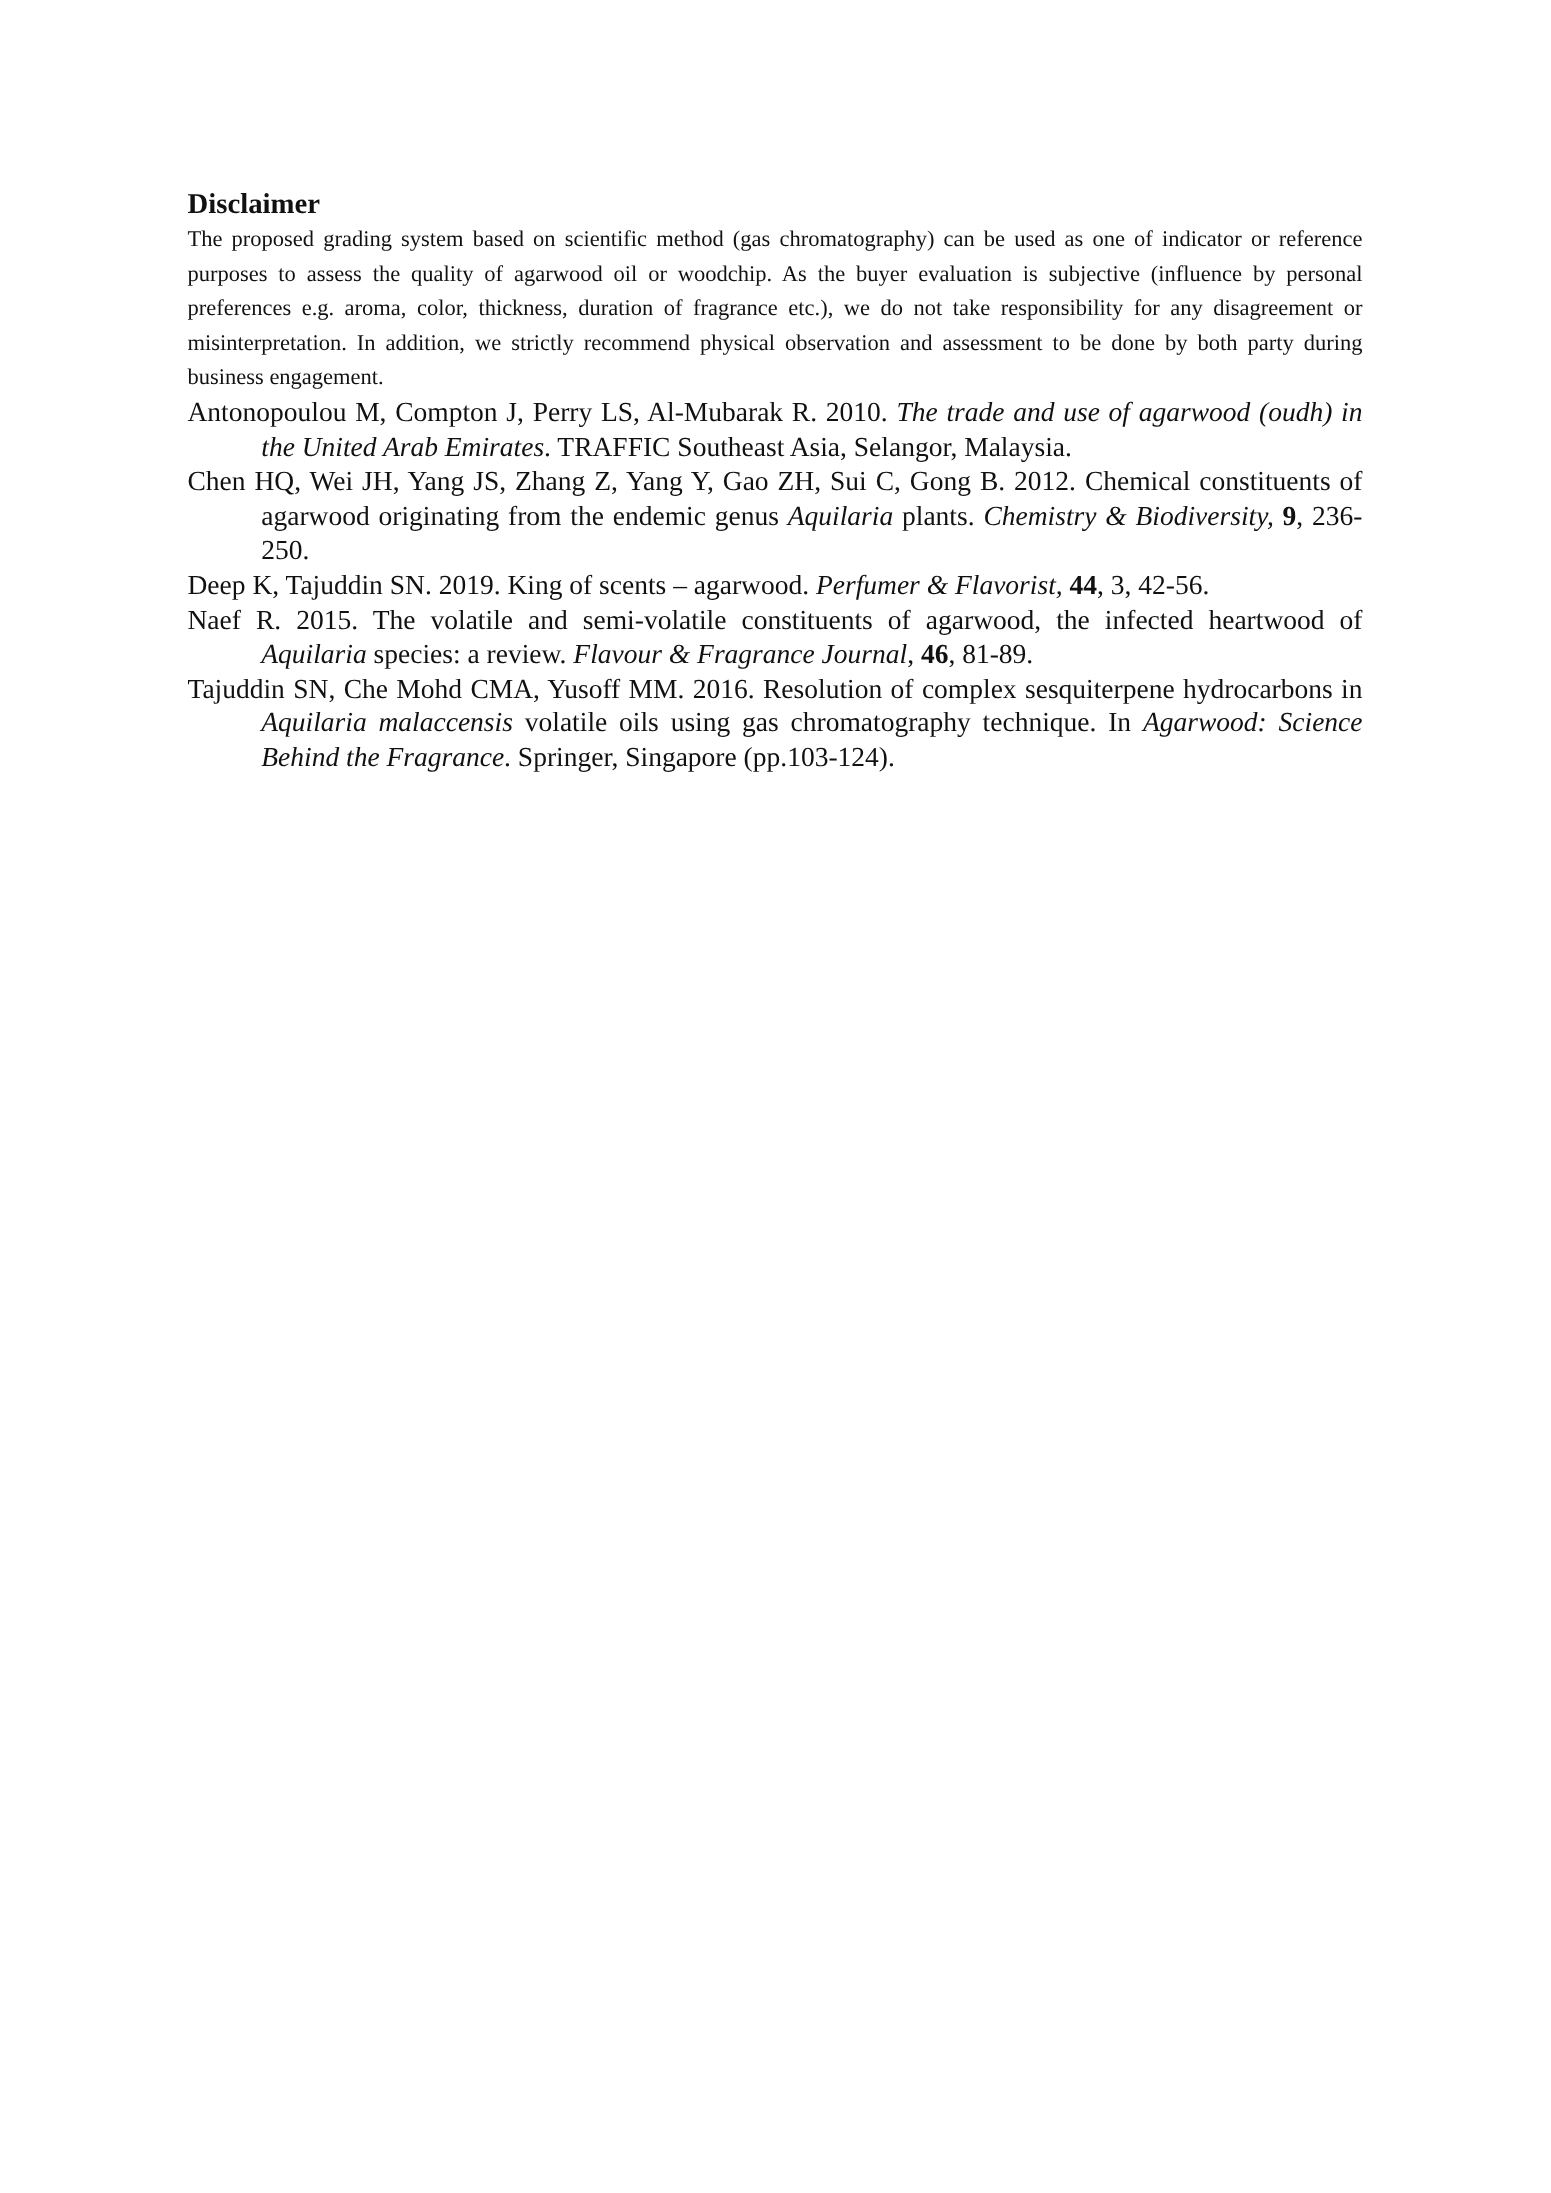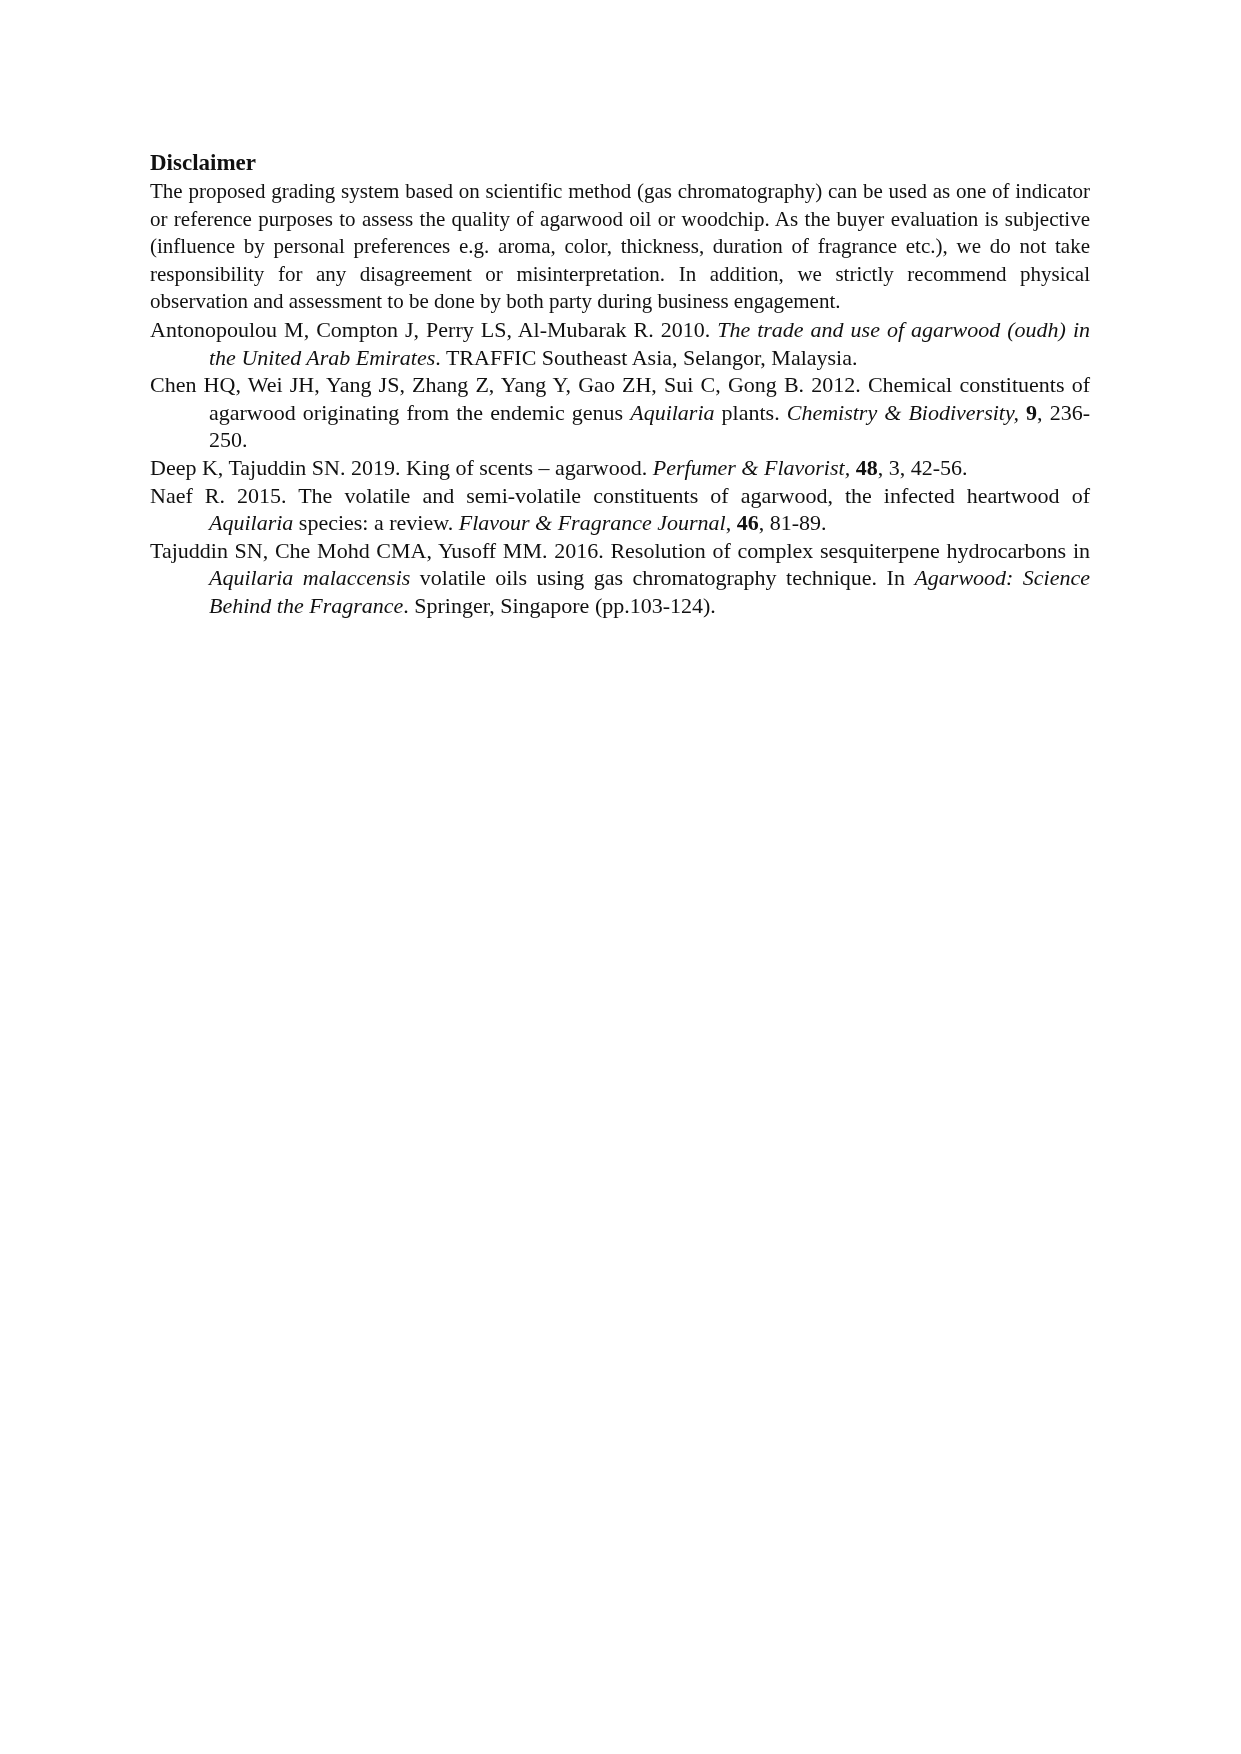--- a/index.html
+++ b/index.html
@@ -23,21 +23,21 @@
   }
   h2.section-heading {
     font-family: Liberation Serif, serif;
     font-weight: bold;
     font-size: 23px;
     margin: 0;
     line-height: 30px;
   }
   .disclaimer-heading { margin-bottom: 27px; }
   p.body-text {
-    font-size: 21px;
+    font-size: 18px;
     line-height: 27.6px;
     text-align: justify;
     margin: 0;
   }
   .references-heading {
     margin-top: 29px;
     margin-bottom: 28px;
   }
   .ref-list {
     margin: 0;
@@ -62,21 +62,21 @@
 
   <h2 class="section-heading disclaimer-heading">Disclaimer</h2>
   <p class="body-text">The proposed grading system based on scientific method (gas chromatography) can be used as one of indicator or reference purposes to assess the quality of agarwood oil or woodchip. As the buyer evaluation is subjective (influence by personal preferences e.g. aroma, color, thickness, duration of fragrance etc.), we do not take responsibility for any disagreement or misinterpretation. In addition, we strictly recommend physical observation and assessment to be done by both party during business engagement.</p>
 
 
   <ul class="ref-list">
     <li class="ref-item"><span>Antonopoulou M, Compton J, Perry LS, Al-Mubarak R. 2010. </span><i>The trade and use of agarwood (oudh) in the United Arab Emirates</i><span>. TRAFFIC Southeast Asia, Selangor, Malaysia.</span></li>
 
     <li class="ref-item"><span>Chen HQ, Wei JH, Yang JS, Zhang Z, Yang Y, Gao ZH, Sui C, Gong B. 2012. Chemical constituents of agarwood originating from the endemic genus </span><i>Aquilaria</i><span> plants. </span><i>Chemistry &amp; Biodiversity,</i> <b>9</b><span>, 236-250.</span></li>
 
-    <li class="ref-item"><span>Deep K, Tajuddin SN. 2019. King of scents – agarwood. </span><i>Perfumer &amp; Flavorist,</i> <b>48</b><span>, 3, 42-56.</span></li>
+    <li class="ref-item"><span>Deep K, Tajuddin SN. 2019. King of scents – agarwood. </span><i>Perfumer &amp; Flavorist,</i> <b>44</b><span>, 3, 42-56.</span></li>
 
 
     <li class="ref-item"><span>Naef R. 2015. The volatile and semi-volatile constituents of agarwood, the infected heartwood of </span><i>Aquilaria</i><span> species: a review. </span><i>Flavour &amp; Fragrance Journal</i><span>, </span><b>46</b><span>, 81-89.</span></li>
 
     <li class="ref-item"><span>Tajuddin SN, Che Mohd CMA, Yusoff MM. 2016. Resolution of complex sesquiterpene hydrocarbons in </span><i>Aquilaria malaccensis</i><span> volatile oils using gas chromatography technique. In </span><i>Agarwood: Science Behind the Fragrance</i><span>. Springer, Singapore (pp.103-124).</span></li>
   </ul>
 
 </div>
 
 </body></html>

